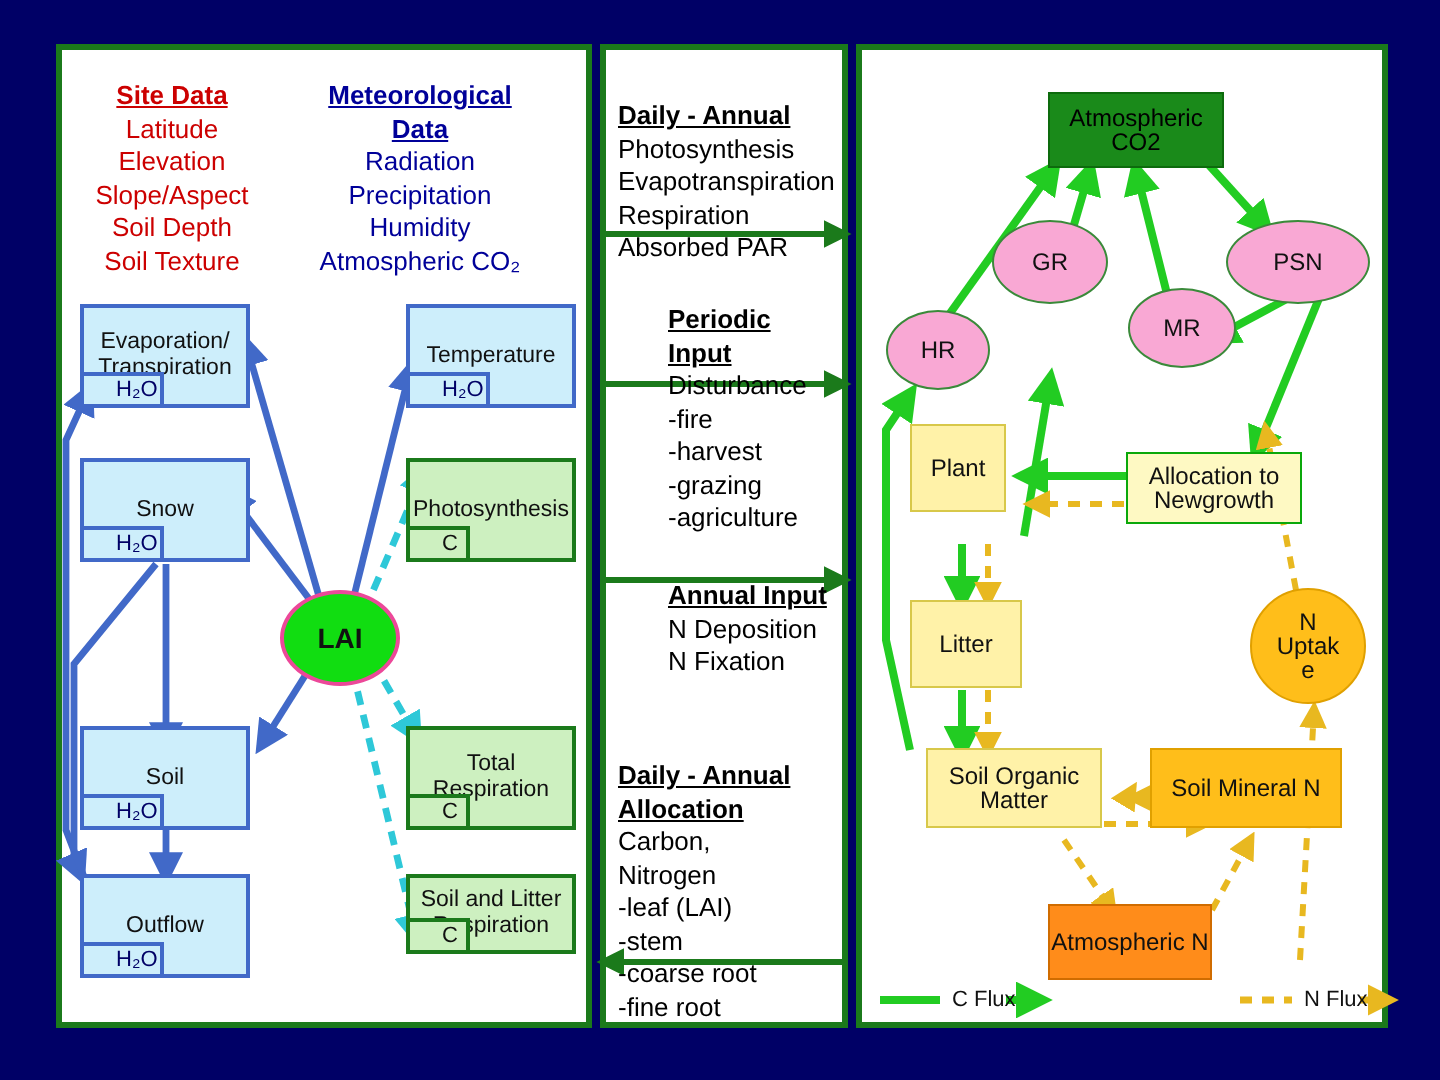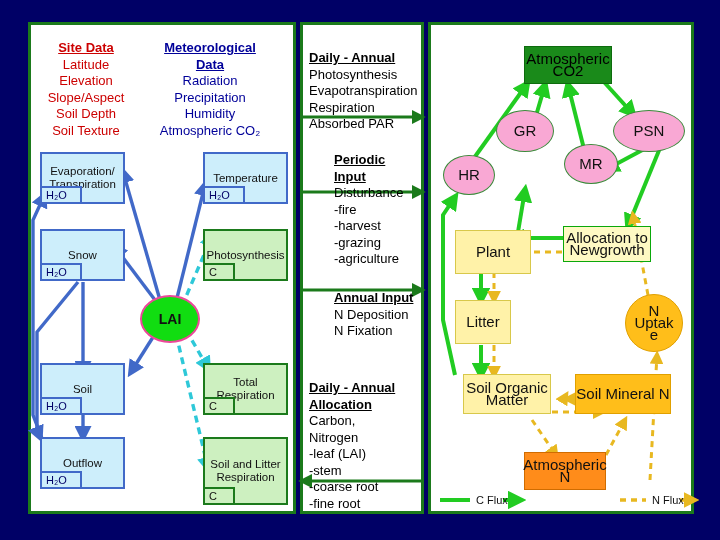--- a/index.html
+++ b/index.html
@@ -23,27 +23,27 @@
   .red{color:#cc0000;}
   .blue{color:#000099;}
   .blk{color:#000000;}
 
   
   .nbox{position:absolute;box-sizing:border-box;border:2px solid;display:flex;align-items:center;
         justify-content:center;text-align:center;font-size:11.5px;color:#111;line-height:13px;}
   .blu{background:#cdeefb;border-color:#4169c8;}
   .grn{background:#cdf0c0;border-color:#1b7a1b;}
   .sub{position:absolute;left:-2px;bottom:-2px;box-sizing:border-box;border:2px solid;
-       display:flex;align-items:center;justify-content:flex-start;padding-left:4px;font-size:11px;}
+       display:flex;align-items:center;justify-content:flex-start;padding-left:16px;font-size:11px;}
   .sub.blu{background:#cdeefb;border-color:#4169c8;color:#000066;}
   .sub.grn{background:#cdf0c0;border-color:#1b7a1b;color:#111;}
 
   
   .node{position:absolute;box-sizing:border-box;display:flex;align-items:center;justify-content:center;
-        text-align:center;font-size:15px;color:#111;line-height:12px;border:1px solid #555;}
+        text-align:center;font-size:12px;color:#111;line-height:12px;border:1px solid #555;}
   .n-co2 {background:#1a8a1a;border-color:#0d6b0d;color:#000;}
   .n-pale{background:#f9a8d4;border-color:#3a8a3a;}
   .n-brt {background:#fef9c3;border-color:#0aa80a;}
   .n-ylw {background:#fff2a8;border-color:#d8c84a;}
   .n-org {background:#ffbe1a;border-color:#e0a000;}
   .n-dorg{background:#ff8c1a;border-color:#d06c00;}
   .ell{border-radius:50%;}
 
   
   #lai{position:absolute;border-radius:50%;background:#11dd11;border:2px solid #ec4899;
@@ -196,21 +196,21 @@
   </div>
 
   <div class="nbox grn" style="left:203px;top:363px;width:85px;height:52px;">
     <div>
       <div>Total</div>
       <div>Respiration</div>
     </div>
     <div class="sub grn" style="width:32px;height:18px;">C</div>
   </div>
 
-  <div class="nbox grn" style="left:203px;top:437px;width:85px;height:68px;">
+  <div class="nbox grn" style="left:203px;top:437px;width:85px;height:40px;">
     <div>
       <div>Soil and Litter</div>
       <div>Respiration</div>
     </div>
     <div class="sub grn" style="width:32px;height:18px;">C</div>
   </div>
 
   <div id="lai" style="left:140px;top:295px;width:56px;height:44px;">LAI</div>
 
   <div class="textblock tb-left blk" style="left:309px;top:50px;width:116px;">
@@ -271,21 +271,21 @@
     <span>HR</span>
   </div>
 
   <div class="node n-brt" style="left:563px;top:226px;width:88px;height:36px;">
     <div>
       <div>Allocation to</div>
       <div>Newgrowth</div>
     </div>
   </div>
 
-  <div class="node n-ylw" style="left:455px;top:230px;width:76px;height:44px;">
+  <div class="node n-ylw" style="left:455px;top:212px;width:48px;height:44px;">
     <span>Plant</span>
   </div>
 
   <div class="node n-ylw" style="left:455px;top:300px;width:56px;height:44px;">
     <span>Litter</span>
   </div>
 
   <div class="node n-ylw" style="left:463px;top:374px;width:88px;height:40px;">
     <div>
       <div>Soil Organic</div>

